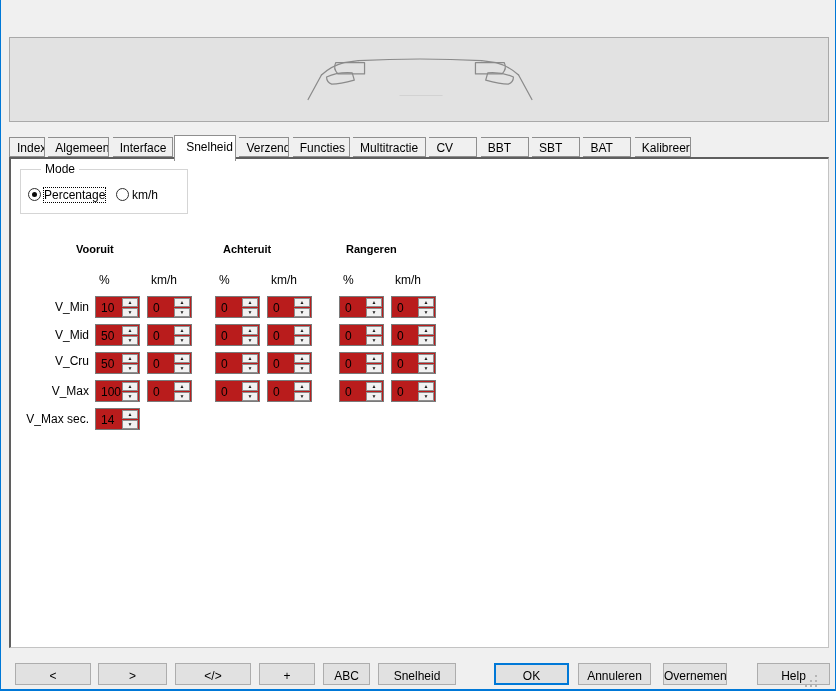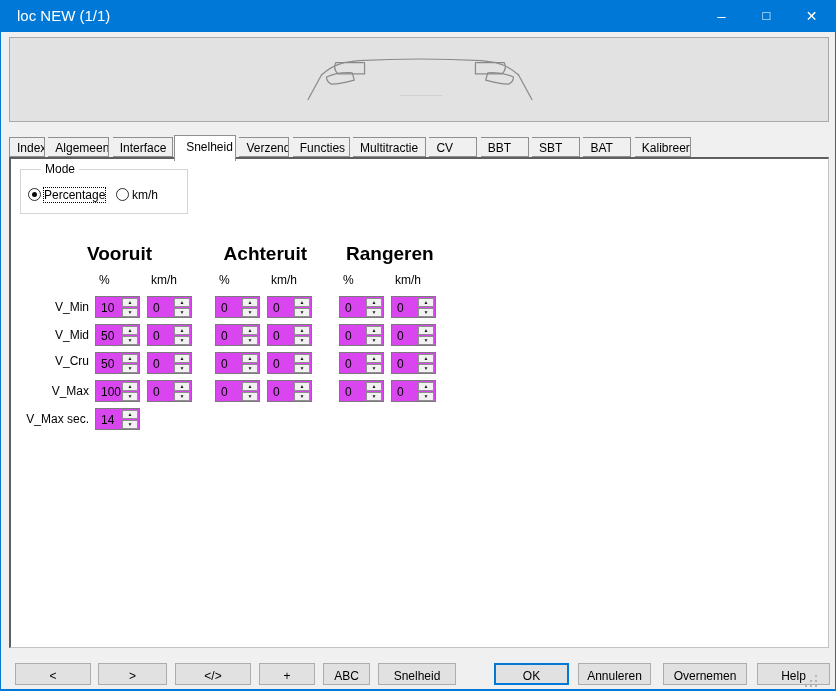--- a/index.html
+++ b/index.html
@@ -48,52 +48,46 @@
   .grp { position:absolute; left:9px; top:10px; width:168px; height:45px; border:1px solid #d5d5d5; }
   .grp .grp-title { position:absolute; left:20px; top:-8px; background:#fff; padding:0 4px; }
   .radio-row { position:absolute; left:7px; top:17px; }
   .radio-opt { position:absolute; top:0; height:16px; }
   .radio-opt .rb { position:absolute; left:0; top:1px; width:13px; height:13px; border:1px solid #2f2f2f; border-radius:50%; background:#fff; }
   .radio-opt .rb.sel::after { content:""; position:absolute; left:3px; top:3px; width:5px; height:5px; border-radius:50%; background:#0a0a0a; }
   .radio-opt .rlabel { position:absolute; left:16px; top:1px; white-space:nowrap; }
   .radio-opt .rlabel.focus { outline:1px dotted #000; }
 
   
-  .colhdr { position:absolute; height:20px; font-weight:bold; font-size:19px; text-align:right; }
+  .colhdr { position:absolute; height:20px; font-weight:bold; font-size:11px; text-align:left; }
   .unit { position:absolute; top:114px; height:14px; color:#000; }
   .rowlbl { position:absolute; left:0; width:78px; text-align:right; white-space:nowrap; }
 
   
-  .spin { position:absolute; width:45px; height:22px; background:#d946ef; border:1px solid #7a7a7a; display:flex; }
+  .spin { position:absolute; width:45px; height:22px; background:#b91c1c; border:1px solid #7a7a7a; display:flex; }
   .spin .sv { flex:1; padding:4px 0 0 5px; font-size:12px; }
   .spin .sb { width:17px; display:flex; flex-direction:column; padding:1px 1px 1px 0; }
   .spin .su, .spin .sd { flex:1; background:#f2f2f2; border:1px solid #8e8e8e; font-size:5px; line-height:7px; text-align:center; color:#1a1a1a; }
   .spin .su { margin-bottom:1px; }
 
   
   .btn {
     position:absolute; top:663px; height:22px; background:#e1e1e1; border:1px solid #adadad;
     text-align:center; padding-top:4px; font-size:12px;
   }
   .btn.default { border:2px solid #0078d7; padding-top:3px; }
 
   .grip { position:absolute; right:18px; bottom:2px; width:14px; height:14px; }
   .grip i { position:absolute; width:2px; height:2px; background:#b5b5b5; }
 </style>
 </head>
 <body>
 
 <div class="window">
 
-  <div class="titlebar">
-    <span class="title">loc NEW (1/1)</span>
-    <span class="capbtn min"><span>–</span></span>
-    <span class="capbtn max"><span>□</span></span>
-    <span class="capbtn cls"><span>✕</span></span>
-  </div>
 
   <div class="imgpanel">
     <svg width="230" height="56" viewBox="0 0 224 50" fill="none">
       <g stroke="#8a8a8a" stroke-width="1.2" fill="none" stroke-linejoin="round" stroke-linecap="round">
         <path d="M52,8 Q112,5 172,8"></path>
         <path d="M52,8 L38,10 Q26,13 16,22"></path>
         <path d="M172,8 L186,10 Q198,13 208,22"></path>
         <path d="M16,22 L3,46"></path>
         <path d="M208,22 L221,46"></path>
         <path d="M30,10 L58,10 L58,21 L32,21 Q27,16 30,10 Z"></path>
@@ -337,21 +331,21 @@
 
   <button class="btn" style="left:14px;width:76px"><span>&lt;</span></button>
   <button class="btn" style="left:97px;width:69px"><span>&gt;</span></button>
   <button class="btn" style="left:174px;width:76px"><span>&lt;/&gt;</span></button>
   <button class="btn" style="left:258px;width:56px"><span>+</span></button>
   <button class="btn" style="left:322px;width:47px"><span>ABC</span></button>
   <button class="btn" style="left:377px;width:78px"><span>Snelheid</span></button>
 
   <button class="btn default" style="left:493px;width:75px"><span>OK</span></button>
   <button class="btn" style="left:577px;width:73px"><span>Annuleren</span></button>
-  <button class="btn" style="left:662px;width:84px"><span>Overnemen</span></button>
+  <button class="btn" style="left:662px;width:64px"><span>Overnemen</span></button>
   <button class="btn" style="left:756px;width:73px"><span>Help</span></button>
 
   <span class="grip">
     <i style="right:0;bottom:0"></i>
       <i style="right:5px;bottom:0"></i>
       <i style="right:10px;bottom:0"></i>
     <i style="right:0;bottom:5px"></i>
       <i style="right:5px;bottom:5px"></i>
     <i style="right:0;bottom:10px"></i>
   </span>

